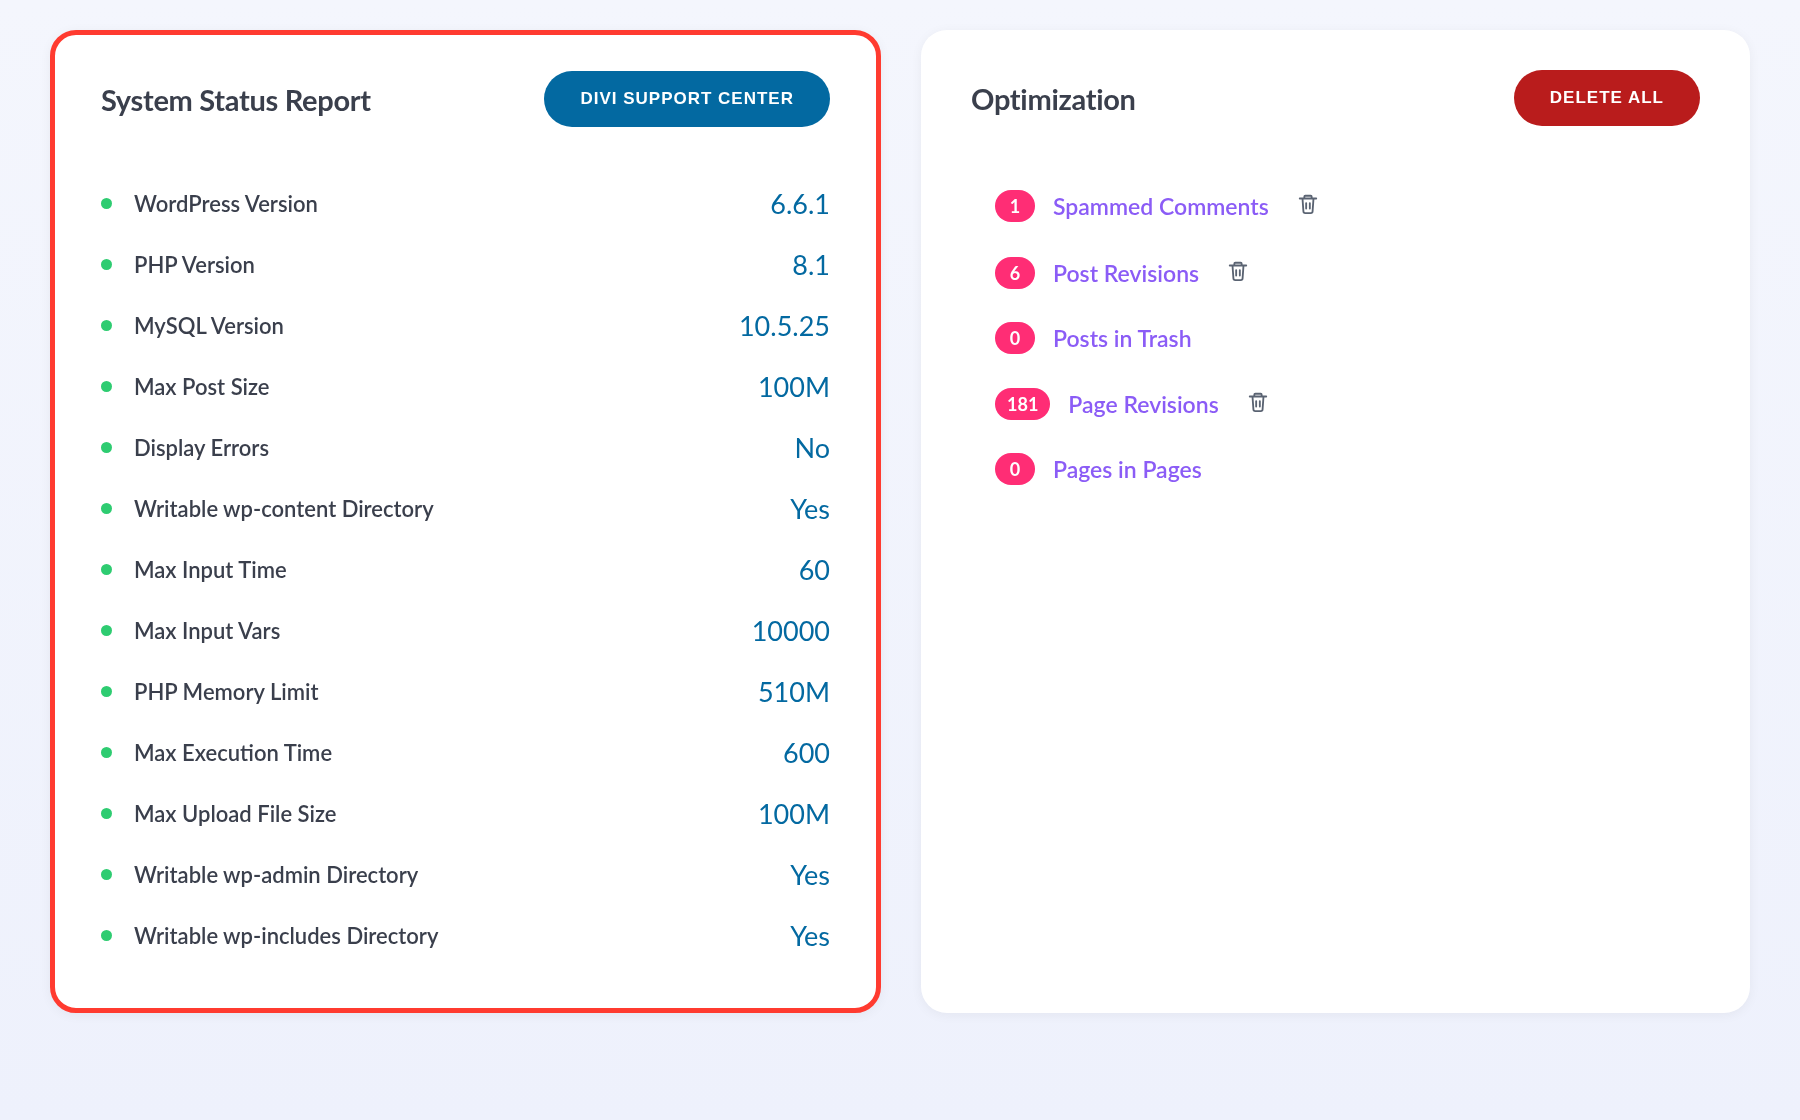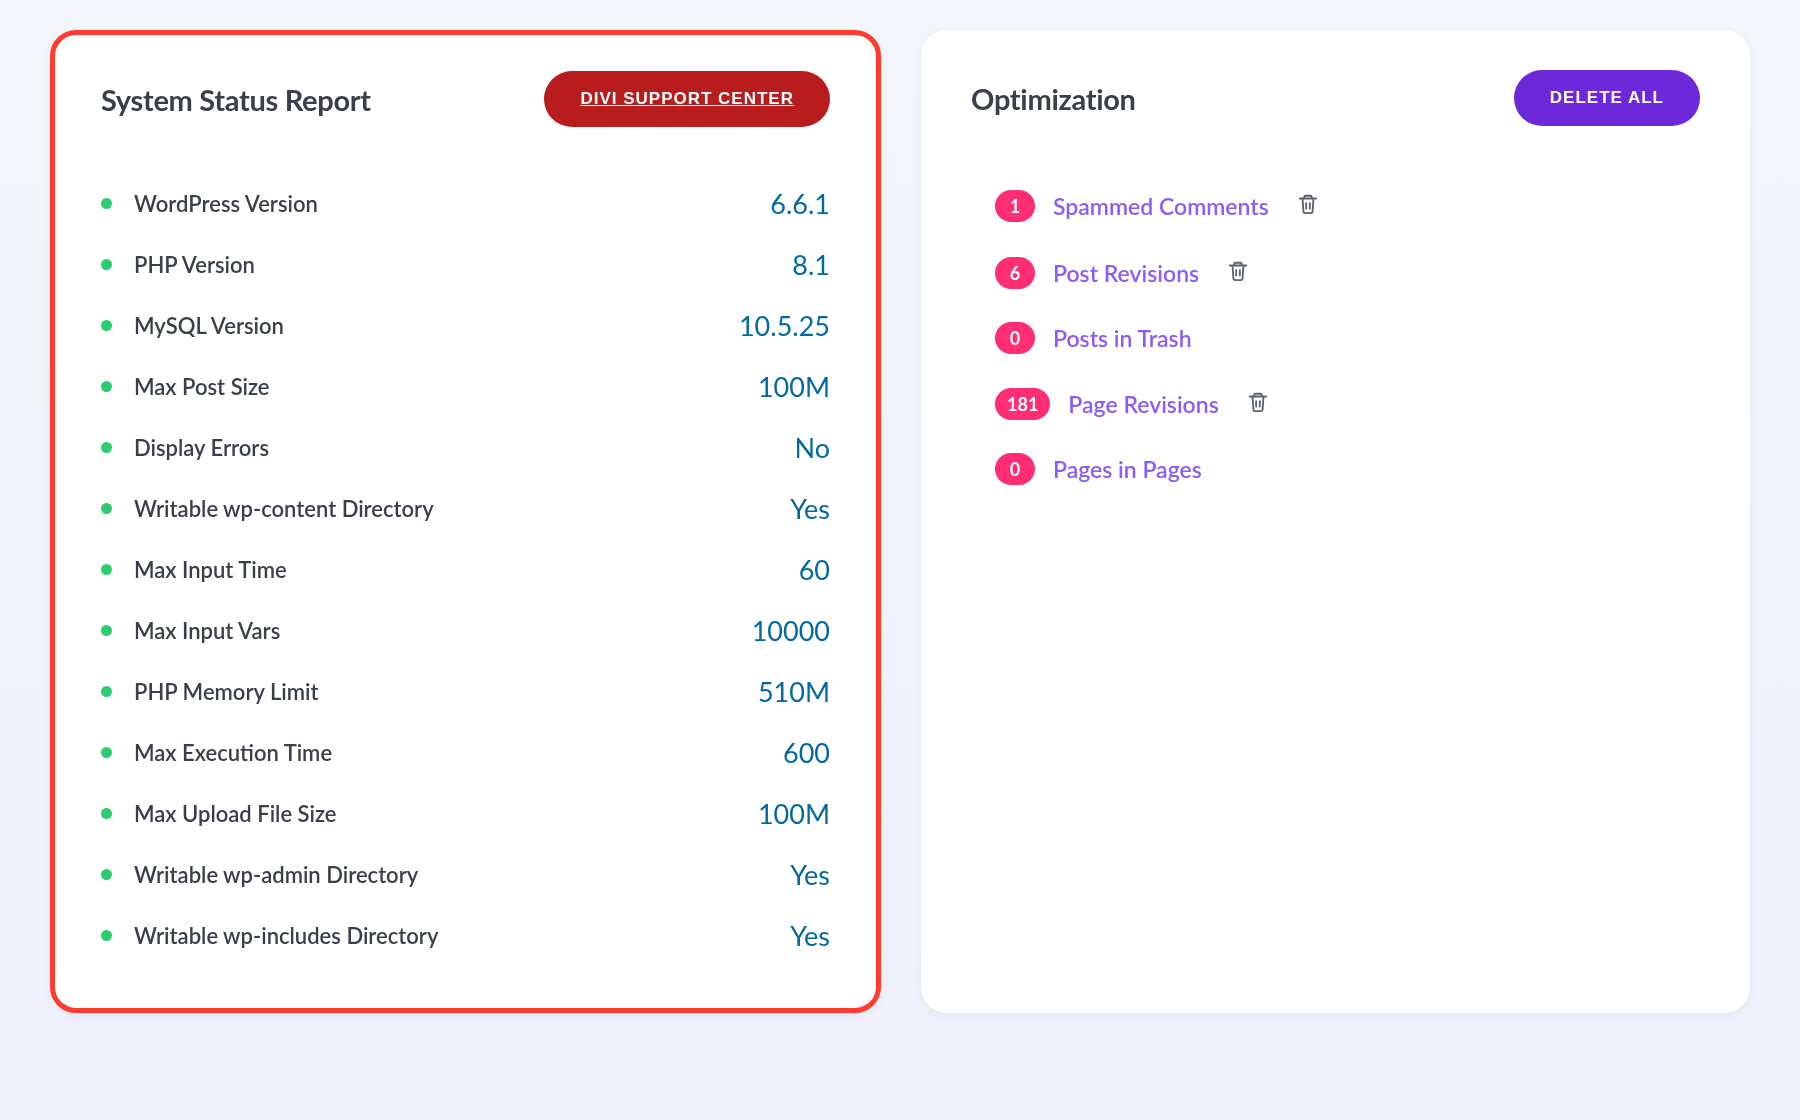--- a/index.html
+++ b/index.html
@@ -47,25 +47,24 @@
     border-radius: 40px;
     padding: 18px 36px;
     font-size: 17px;
     font-weight: 700;
     letter-spacing: 1px;
     cursor: pointer;
     color: #ffffff;
     white-space: nowrap;
   }
   .btn-green {
+    background: #0369a1;
+  }
+  .btn-pink {
     background: #b91c1c;
-    text-decoration: underline;
-  }
-  .btn-pink {
-    background: #6d28d9;
   }
   .status-list {
     list-style: none;
   }
   .status-item {
     display: flex;
     justify-content: space-between;
     padding: 14px 0;
   }
   .status-left {

